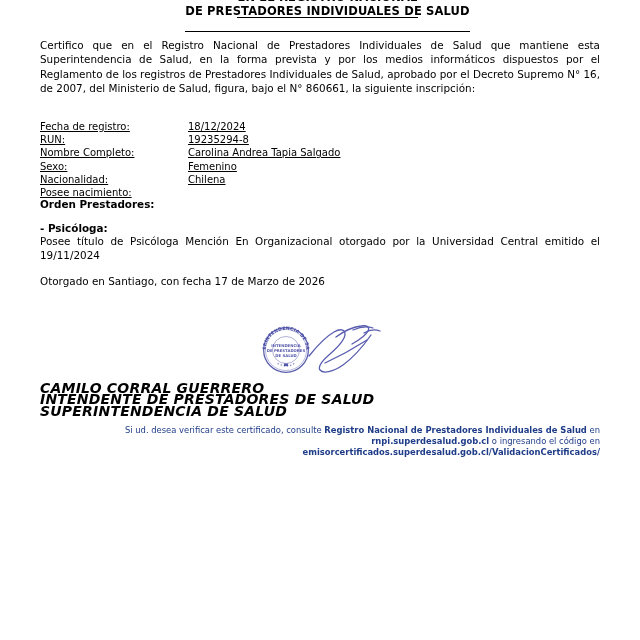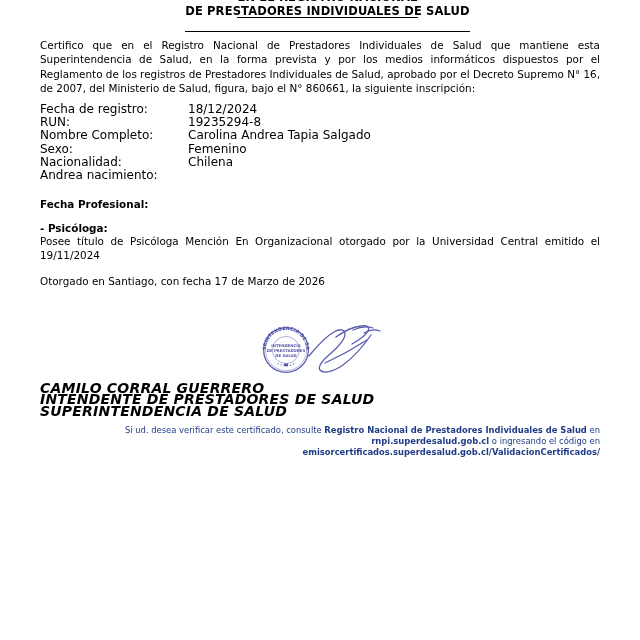--- a/index.html
+++ b/index.html
@@ -54,24 +54,25 @@
     font-size: 10.4px;
     line-height: 14.3px;
     text-align: justify;
     text-justify: inter-word;
   }
 
   
   .fields {
     position: absolute;
     left: 40px;
-    top: 103px;
+    top: 120px;
     width: 420px;
-    font-size: 12px;
+    font-size: 10px;
     line-height: 13.2px;
+    text-decoration: underline;
   }
   .field-row {
     display: flex;
   }
   .field-label {
     width: 148px;
     flex: 0 0 148px;
   }
   .field-value {
     flex: 1 1 auto;
@@ -187,25 +188,25 @@
     </div>
     <div class="field-row">
       <div class="field-label">Sexo:</div>
       <div class="field-value">Femenino</div>
     </div>
     <div class="field-row">
       <div class="field-label">Nacionalidad:</div>
       <div class="field-value">Chilena</div>
     </div>
     <div class="field-row">
-      <div class="field-label">Andrea nacimiento:</div>
-    </div>
-  </div>
-
-  <div class="orden-title">Fecha Profesional:</div>
+      <div class="field-label">Posee nacimiento:</div>
+    </div>
+  </div>
+
+  <div class="orden-title">Orden Prestadores:</div>
   <div class="orden-item">- Psicóloga:</div>
   <div class="orden-desc">Posee título de Psicóloga Mención En Organizacional otorgado por la Universidad Central emitido el 19/11/2024</div>
 
   <div class="granted">Otorgado en Santiago, con fecha 17 de Marzo de 2026</div>
 
   <div class="seal-area">
 
     <svg class="stamp" viewBox="0 0 100 100">
       <defs>
         <path id="arcTop" d="M 50,50 m -39,0 a 39,39 0 1,1 78,0" fill="none"></path>

